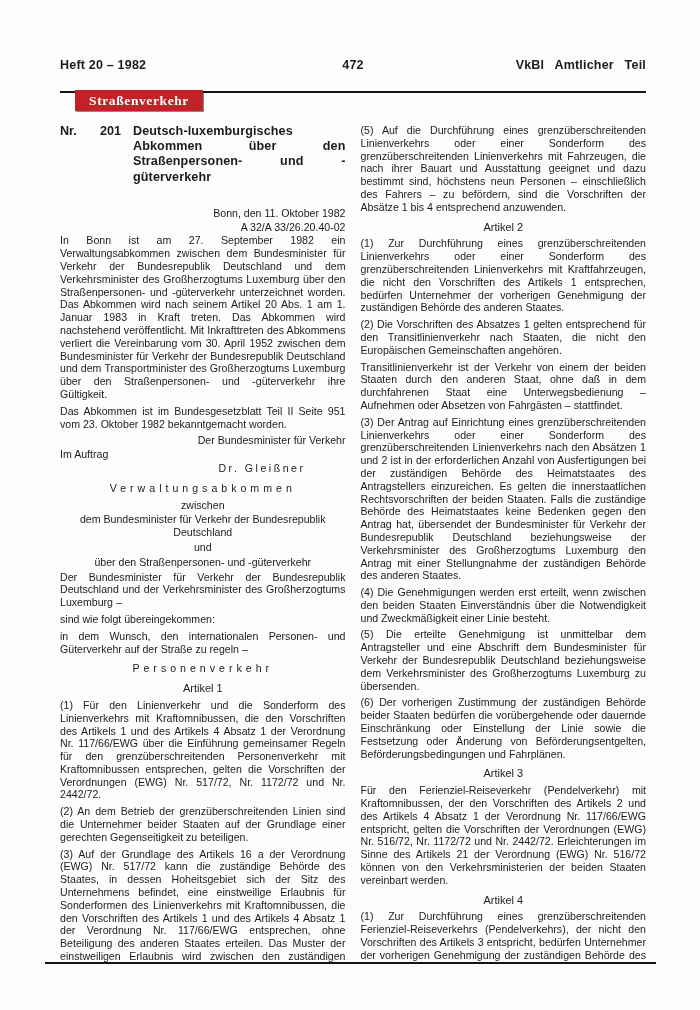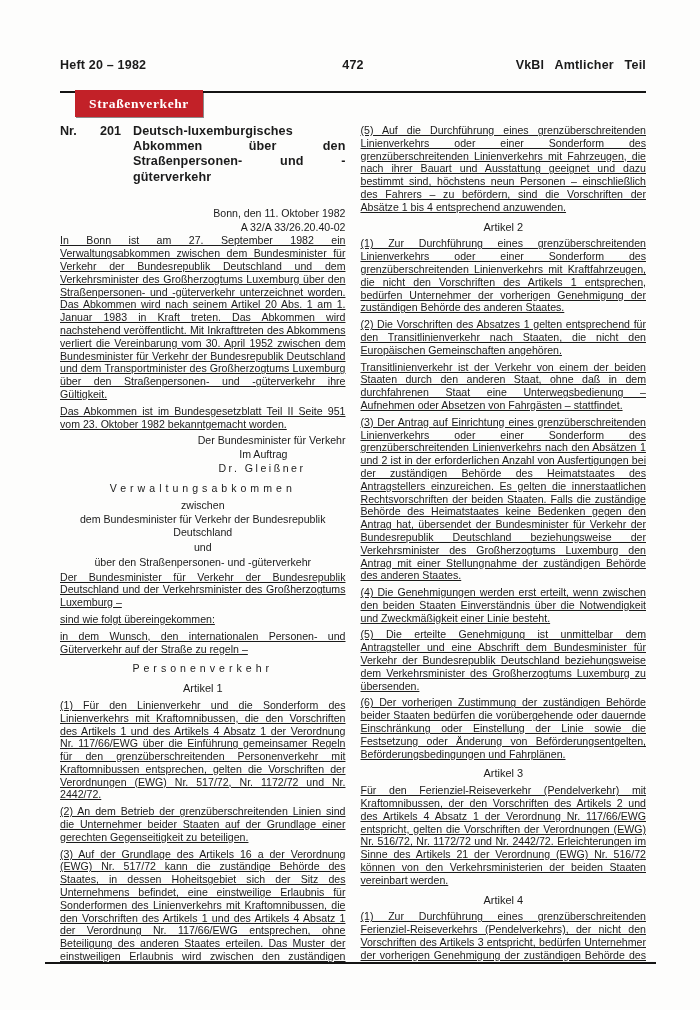--- a/index.html
+++ b/index.html
@@ -19,21 +19,21 @@
     position:absolute;left:60px;right:54px;top:58px;
     display:flex;align-items:baseline;
     border-bottom:2px solid var(--rule);padding-bottom:19px;
     font-size:12.5px;font-weight:bold;letter-spacing:.2px;
   }
   .header .h-left{flex:1;text-align:left;}
   .header .h-center{flex:1;text-align:center;}
   .header .h-right{flex:1;text-align:right;word-spacing:7px;}
   
   .badge{
-    position:absolute;left:75px;top:90px;width:128px;height:27px;
+    position:absolute;left:75px;top:90px;width:128px;height:21px;
     background:var(--badge-bg);color:var(--badge-text);
     font-family:"Liberation Serif","DejaVu Serif",serif;
     font-weight:bold;font-size:13.5px;letter-spacing:.6px;
     display:flex;align-items:center;justify-content:center;
     box-shadow:1px 1px 0 rgba(0,0,0,.45);
   }
   
   .columns{
     position:absolute;left:60px;right:54px;top:124px;bottom:48px;
     display:flex;gap:15px;overflow:hidden;
@@ -41,26 +41,26 @@
   .col{flex:1;min-width:0;}
   
   .title-row{display:grid;grid-template-columns:40px 33px 1fr;margin-bottom:22px;}
   .title-row .nr,.title-row .nr-num{font-weight:bold;font-size:12.6px;line-height:15.2px;}
   .title-row h1{
     margin:0;font-size:12.6px;line-height:15.2px;font-weight:bold;
     text-align:justify;letter-spacing:.1px;
   }
   
   .blocks p{margin:0 0 4px;font-size:10.6px;line-height:12.8px;}
-  .b-para{text-align:justify;hyphens:auto;text-decoration:underline;-webkit-hyphens:auto;}
+  .b-para{text-align:justify;hyphens:auto;-webkit-hyphens:auto;}
   .b-right{text-align:right;margin-bottom:1px !important;}
   .b-center{text-align:center;margin-bottom:2px !important;}
   .b-spaced{text-align:center;letter-spacing:4px;margin:7px 0 4px !important;}
   .b-heading{text-align:center;margin:7px 0 4px !important;font-size:11px !important;}
-  .b-sig{text-align:right;padding-right:58px;margin-bottom:1px !important;}
+  .b-sig{padding-right:58px;margin-bottom:1px !important;}
   .b-sig2{text-align:right;padding-right:40px;letter-spacing:2.5px;margin-bottom:5px !important;}
   
   .footer-rule{
     position:absolute;left:45px;right:44px;top:962px;
     border-top:2px solid var(--rule);
   }
   .footer-bar{
     position:absolute;left:48px;right:47px;top:1024px;height:26px;
     background:var(--footer-bg);border:1px solid var(--footer-border);
     color:var(--footer-text);font-size:14.5px;

